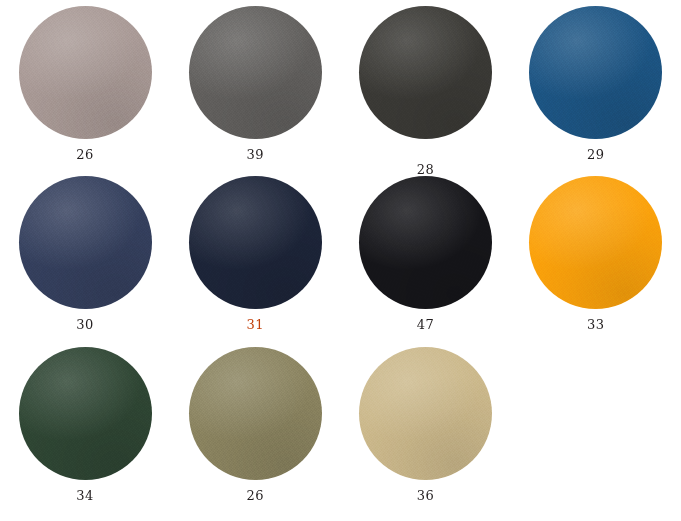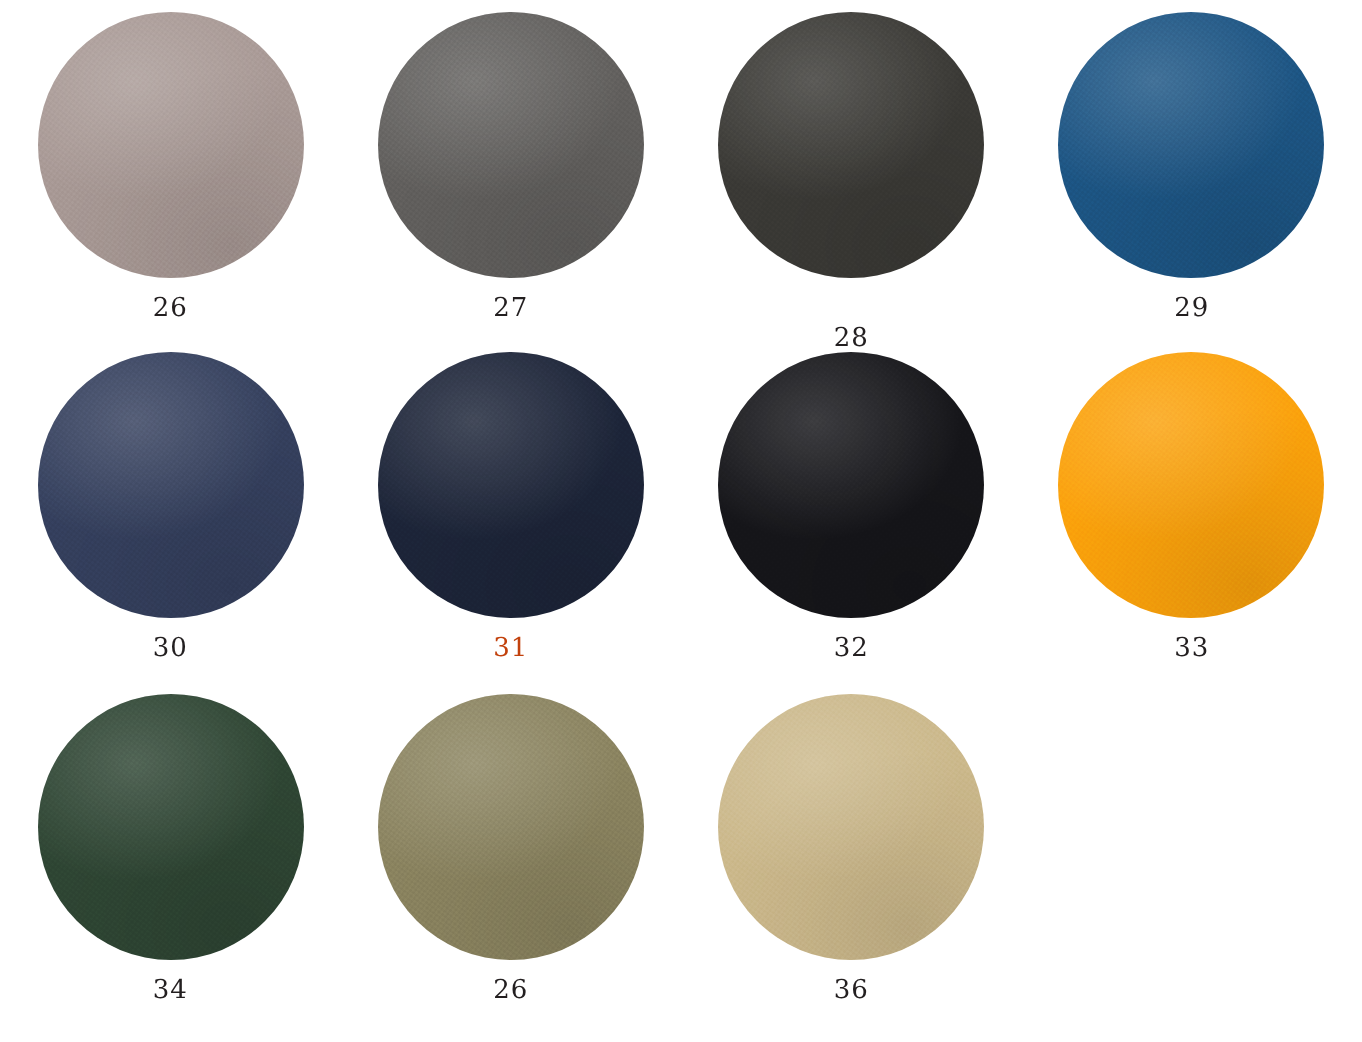--- a/index.html
+++ b/index.html
@@ -107,21 +107,21 @@
     <div class="swatch-disc-wrap">
       <div class="swatch-disc" style="background-color: rgb(169, 154, 150);"></div>
     </div>
     <div class="swatch-label" style="color: rgb(35, 31, 32);">26</div>
   </div>
 
   <div class="swatch-cell">
     <div class="swatch-disc-wrap">
       <div class="swatch-disc" style="background-color: rgb(98, 96, 94);"></div>
     </div>
-    <div class="swatch-label" style="color: rgb(35, 31, 32);">27</div>
+    <div class="swatch-label" style="color: rgb(35, 31, 32);">39</div>
   </div>
 
   <div class="swatch-cell">
     <div class="swatch-disc-wrap">
       <div class="swatch-disc" style="background-color: rgb(59, 58, 54);"></div>
     </div>
     <div class="swatch-label" style="color: rgb(35, 31, 32); margin-top: 24px;">28</div>
   </div>
 
   <div class="swatch-cell">
@@ -142,21 +142,21 @@
     <div class="swatch-disc-wrap">
       <div class="swatch-disc" style="background-color: rgb(29, 37, 57);"></div>
     </div>
     <div class="swatch-label" style="color: #c2410c;">31</div>
   </div>
 
   <div class="swatch-cell">
     <div class="swatch-disc-wrap">
       <div class="swatch-disc" style="background-color: rgb(22, 22, 26);"></div>
     </div>
-    <div class="swatch-label" style="color: rgb(35, 31, 32);">32</div>
+    <div class="swatch-label" style="color: rgb(35, 31, 32);">47</div>
   </div>
 
   <div class="swatch-cell">
     <div class="swatch-disc-wrap">
       <div class="swatch-disc" style="background-color: rgb(251, 162, 12);"></div>
     </div>
     <div class="swatch-label" style="color: rgb(35, 31, 32);">33</div>
   </div>
 
   <div class="swatch-cell">

